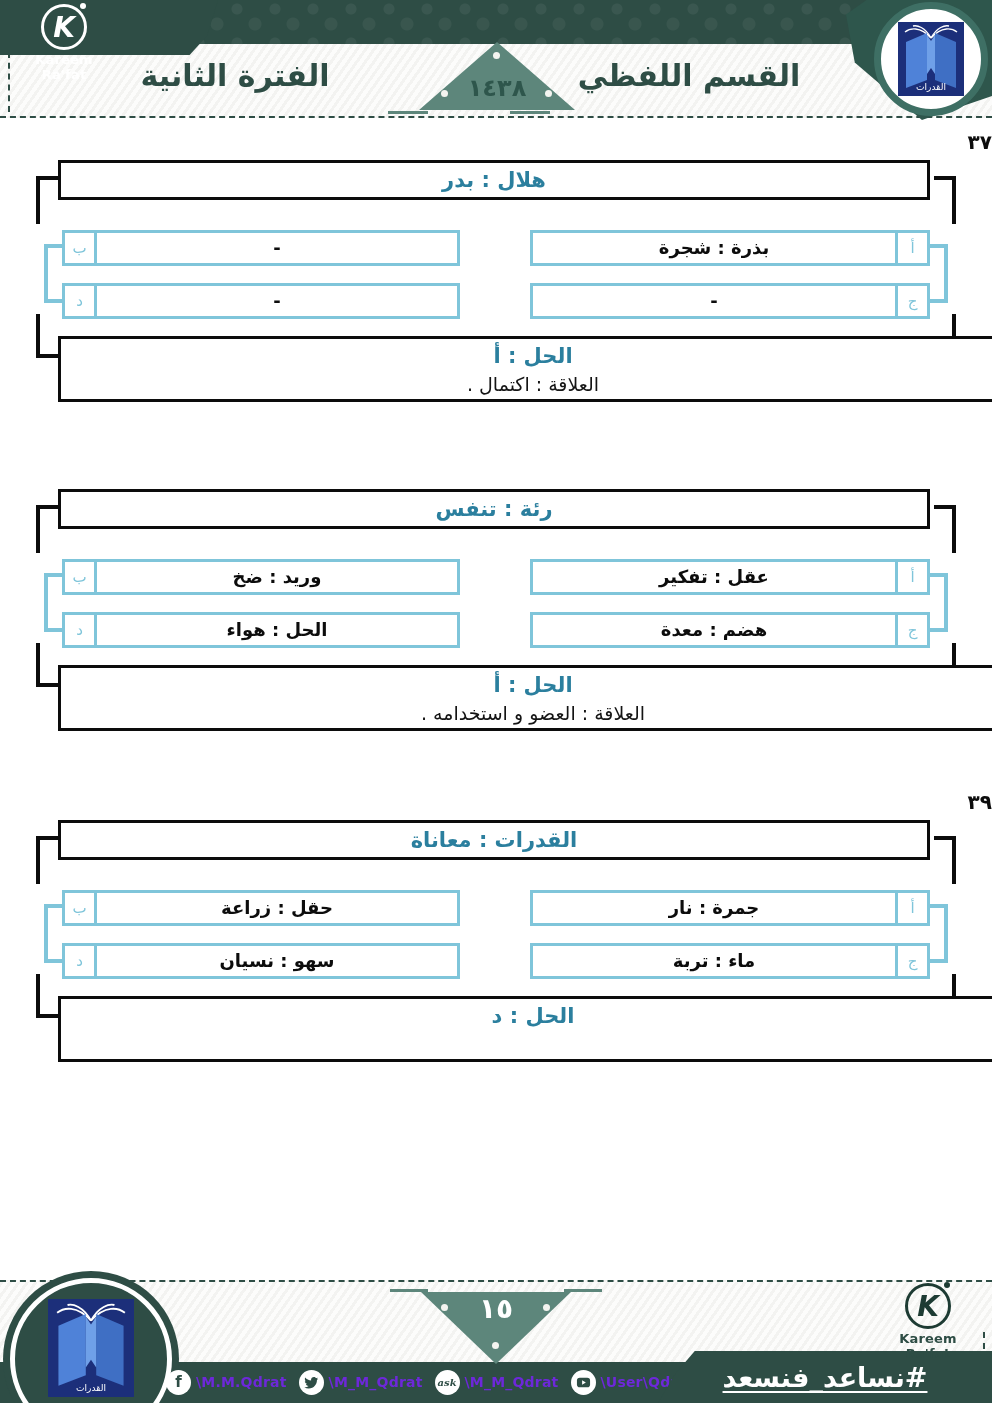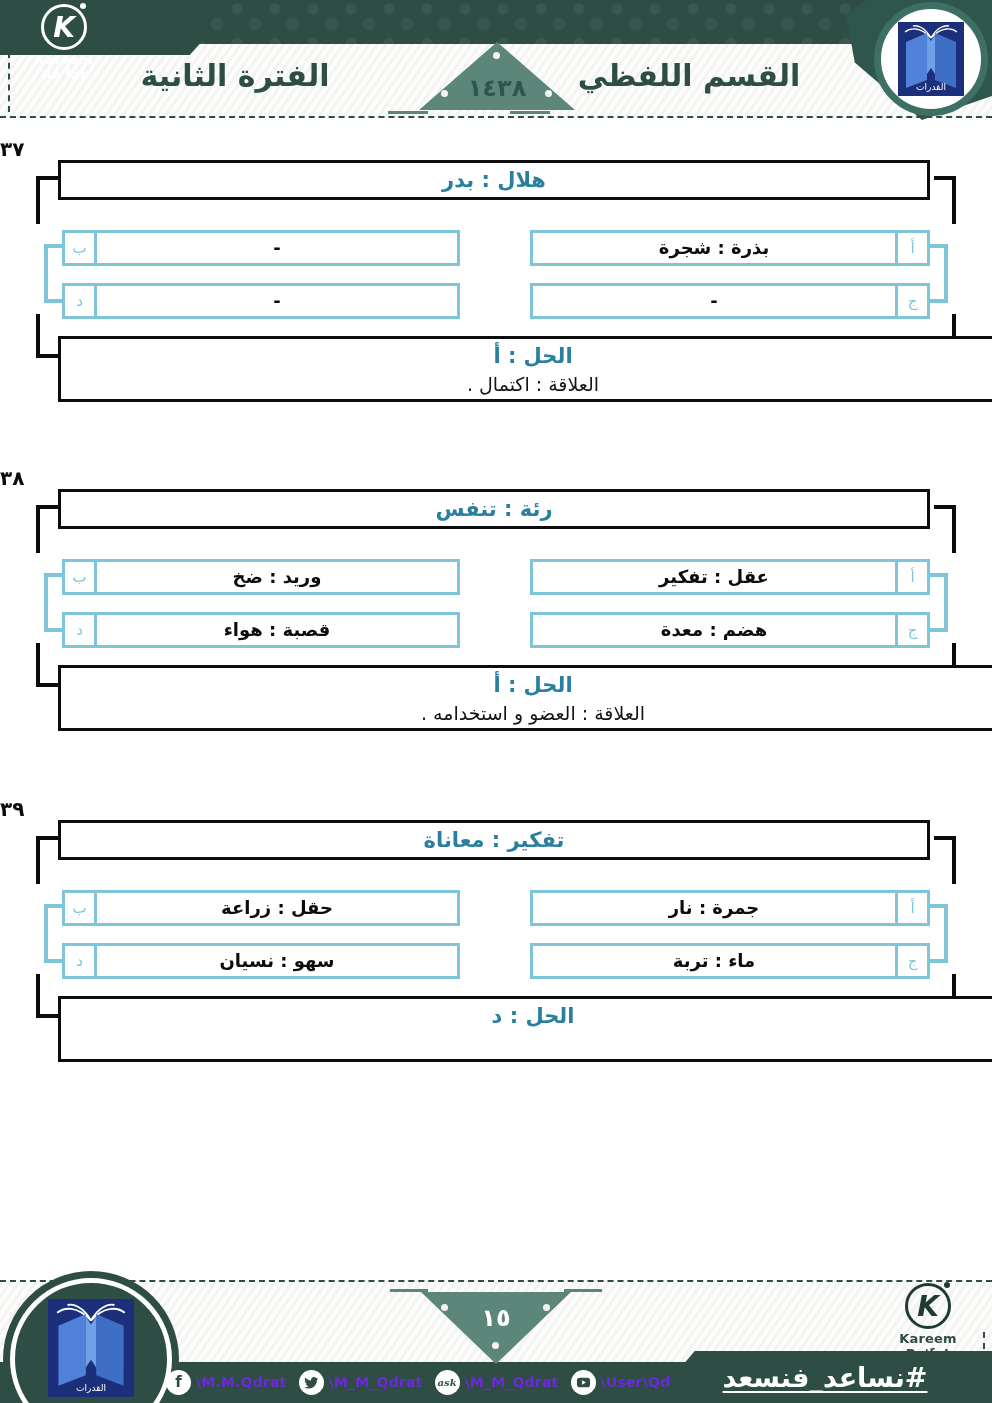--- a/index.html
+++ b/index.html
@@ -59,21 +59,21 @@
   .tl-1{left:388px;top:111px;width:40px;}
   .tl-2{left:510px;top:111px;width:40px;}
 
   .hdr-logo{position:absolute;top:2px;right:4px;width:114px;height:114px;border-radius:50%;
     background:#fff;border:7px solid #3e6f64;display:flex;align-items:center;justify-content:center;}
   .logo-square{background:var(--navy);display:flex;align-items:center;justify-content:center;}
   .hdr-logo .logo-square{width:66px;height:74px;}
 
   
   .qblock{position:absolute;left:0;width:992px;height:280px;}
-  .qnum{position:absolute;top:11px;left:0;width:100%;text-align:left;
+  .qnum{position:absolute;top:4px;left:0;width:100%;text-align:right;
     font-size:20px;color:var(--ink);font-weight:bold;}
   .qbox{position:absolute;top:34px;left:58px;width:872px;height:40px;
     border:3px solid var(--ink);background:#fff;text-align:center;}
   .qprompt{display:inline-block;line-height:34px;color:var(--ansteal);font-size:21px;font-weight:bold;}
   .opt{position:absolute;height:36px;border:3px solid var(--blue);background:#fff;display:flex;}
   .opt .otext{flex:1;text-align:center;line-height:30px;color:var(--ink);font-size:18px;font-weight:bold;}
   .opt .olabel{width:32px;text-align:center;line-height:30px;color:var(--blue);font-size:15px;}
   .opt.side-right .olabel{border-left:3px solid var(--blue);}
   .opt.side-left .olabel{border-right:3px solid var(--blue);}
   .pos-r{left:530px;width:400px;}
@@ -95,21 +95,21 @@
   .blue-r{right:44px;top:118px;width:18px;height:59px;
     border-right:4px solid var(--blue);border-top:4px solid var(--blue);border-bottom:4px solid var(--blue);}
 
   
   .ftr-band{position:absolute;top:1280px;left:0;width:992px;height:82px;
     background:repeating-linear-gradient(125deg,#f3f3f1 0 3px,#fcfcfb 3px 7px);
     border-top:2px dashed var(--green);}
   .ftr-strip{position:absolute;top:1362px;left:0;width:992px;height:41px;background:var(--green);}
   .ftr-tri{position:absolute;left:421px;top:1292px;width:150px;height:72px;background:var(--teal);
     clip-path:polygon(0 0,100% 0,50% 100%);}
-  .ftr-tri .pg{position:absolute;left:0;right:0;top:12px;text-align:center;color:#fff;font-size:24px;font-weight:bold;}
+  .ftr-tri .pg{position:absolute;left:0;right:0;top:0;text-align:center;color:#fff;font-size:28px;font-weight:bold;}
   .ftr-tri .d1{left:20px;top:12px;}
   .ftr-tri .d2{left:122px;top:12px;}
   .ftr-tri .d3{left:71px;top:50px;}
   .fl-1{left:390px;top:1289px;width:38px;}
   .fl-2{left:564px;top:1289px;width:38px;}
   .ftr-dash-r{position:absolute;right:7px;top:1332px;height:28px;border-left:2px dashed var(--green);}
 
   .ftr-logo{position:absolute;left:10px;top:1278px;width:162px;height:162px;border-radius:50%;
     background:var(--green);border:5px solid #fff;box-shadow:0 0 0 7px var(--green);
     display:flex;align-items:flex-start;justify-content:center;}
@@ -211,58 +211,57 @@
       <div class="olabel ar">ج</div>
     </div>
 
     <div class="ansbox">
       <div class="ansline ar">الحل : أ</div>
       <div class="relline ar">العلاقة : اكتمال .</div>
     </div>
   </section>
 
   <section class="qblock" style="top:455px">
-    <div class="qnum ar">٣٨</div>
     <div class="qbox">
       <span class="qprompt ar">رئة : تنفس</span>
     </div>
     <div class="br br-tl"></div>
     <div class="br br-tr"></div>
     <div class="br br-bl"></div>
     <div class="br br-br"></div>
     <div class="br blue-l"></div>
     <div class="br blue-r"></div>
 
     <div class="opt side-left pos-l row1">
       <div class="olabel ar">ب</div>
       <div class="otext ar">وريد : ضخ</div>
     </div>
     <div class="opt side-right pos-r row1">
       <div class="otext ar">عقل : تفكير</div>
       <div class="olabel ar">أ</div>
     </div>
     <div class="opt side-left pos-l row2">
       <div class="olabel ar">د</div>
-      <div class="otext ar">قصبة : هواء</div>
+      <div class="otext ar">الحل : هواء</div>
     </div>
     <div class="opt side-right pos-r row2">
       <div class="otext ar">هضم : معدة</div>
       <div class="olabel ar">ج</div>
     </div>
 
     <div class="ansbox">
       <div class="ansline ar">الحل : أ</div>
       <div class="relline ar">العلاقة : العضو و استخدامه .</div>
     </div>
   </section>
 
   <section class="qblock" style="top:786px">
     <div class="qnum ar">٣٩</div>
     <div class="qbox">
-      <span class="qprompt ar">تفكير : معاناة</span>
+      <span class="qprompt ar">القدرات : معاناة</span>
     </div>
     <div class="br br-tl"></div>
     <div class="br br-tr"></div>
     <div class="br br-bl"></div>
     <div class="br br-br"></div>
     <div class="br blue-l"></div>
     <div class="br blue-r"></div>
 
     <div class="opt side-left pos-l row1">
       <div class="olabel ar">ب</div>

